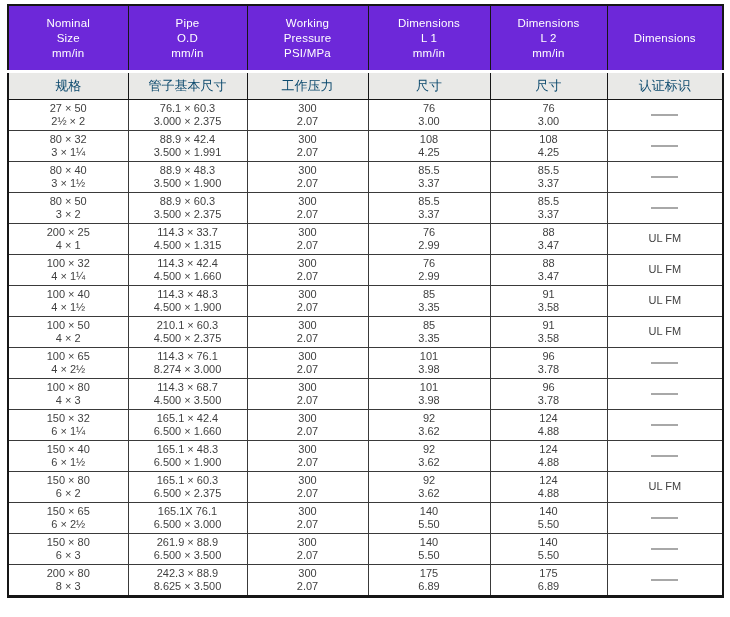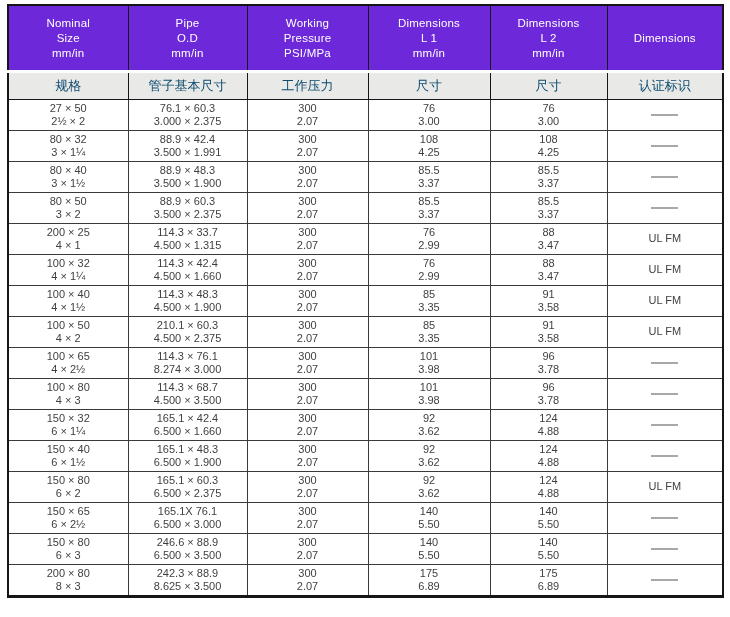--- a/index.html
+++ b/index.html
@@ -431,21 +431,21 @@
       <td>
         <div class="cert"></div>
       </td>
     </tr>
       <tr>
       <td>
         <div>150 × 80</div>
         <div>6 × 3</div>
       </td>
       <td>
-        <div>246.6 × 88.9</div>
+        <div>261.9 × 88.9</div>
         <div>6.500 × 3.500</div>
       </td>
       <td>
         <div>300</div>
         <div>2.07</div>
       </td>
       <td>
         <div>140</div>
         <div>5.50</div>
       </td>

